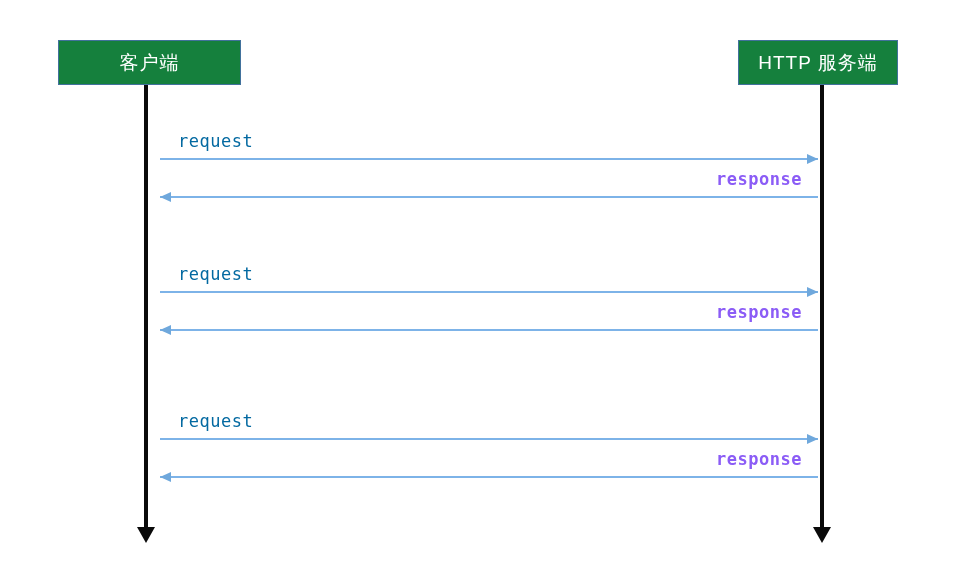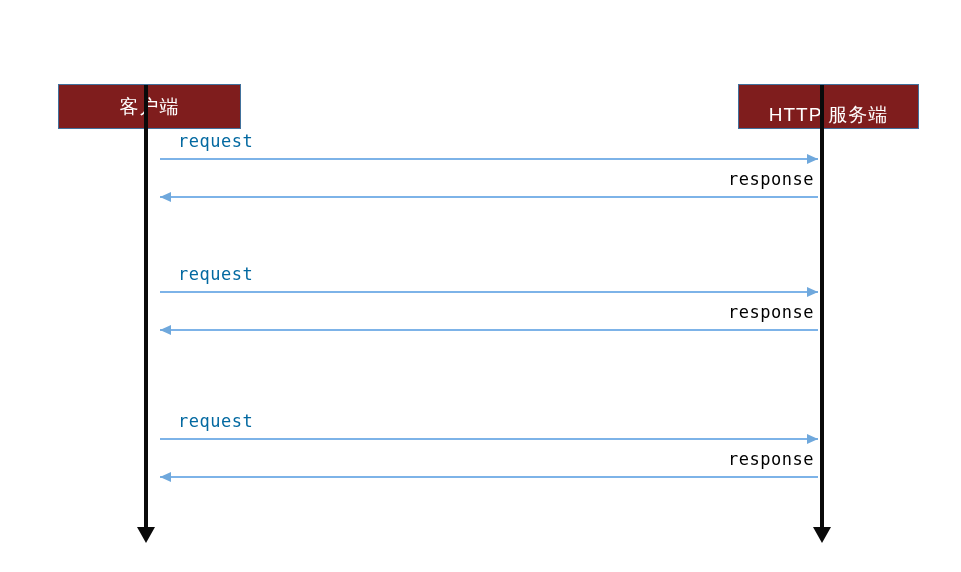--- a/index.html
+++ b/index.html
@@ -15,44 +15,42 @@
     width: 961px;
     height: 572px;
     background: #ffffff;
     overflow: hidden;
   }
 
   
   .participant-box {
     position: absolute;
     box-sizing: border-box;
-    background: #7f1d1d;
+    background: #15803d;
     border: 1px solid #41719C;
     display: flex;
     align-items: center;
     justify-content: center;
     color: #ffffff;
     font-size: 19px;
     font-family: "Liberation Sans", sans-serif;
     letter-spacing: 1px;
     user-select: none;
-    margin-top: 44px;
   }
   #participant-client {
     left: 58px;
     top: 40px;
     width: 183px;
     height: 45px;
   }
   #participant-server {
     left: 738px;
     top: 40px;
-    width: 181px;
+    width: 160px;
     height: 45px;
-    align-items: flex-end;
   }
 
   
   .lifeline {
     position: absolute;
     width: 4px;
     background: #0a0a0a;
   }
   #lifeline-client {
     left: 144px;
@@ -115,22 +113,23 @@
     font-family: "DejaVu Sans Mono", "Liberation Mono", monospace;
     font-size: 17px;
     letter-spacing: 0.5px;
     user-select: none;
   }
   .message-label.request {
     color: #0369a1;
     left: 18px;
   }
   .message-label.response {
-    color: #000000;
-    right: 4px;
+    color: #8b5cf6;
+    right: 16px;
+    font-weight: bold;
   }
 </style>
 </head>
 <body>
 
 <div id="diagram-root">
 
   <div class="participant-box" id="participant-client">
     <span>客户端</span>
   </div>

